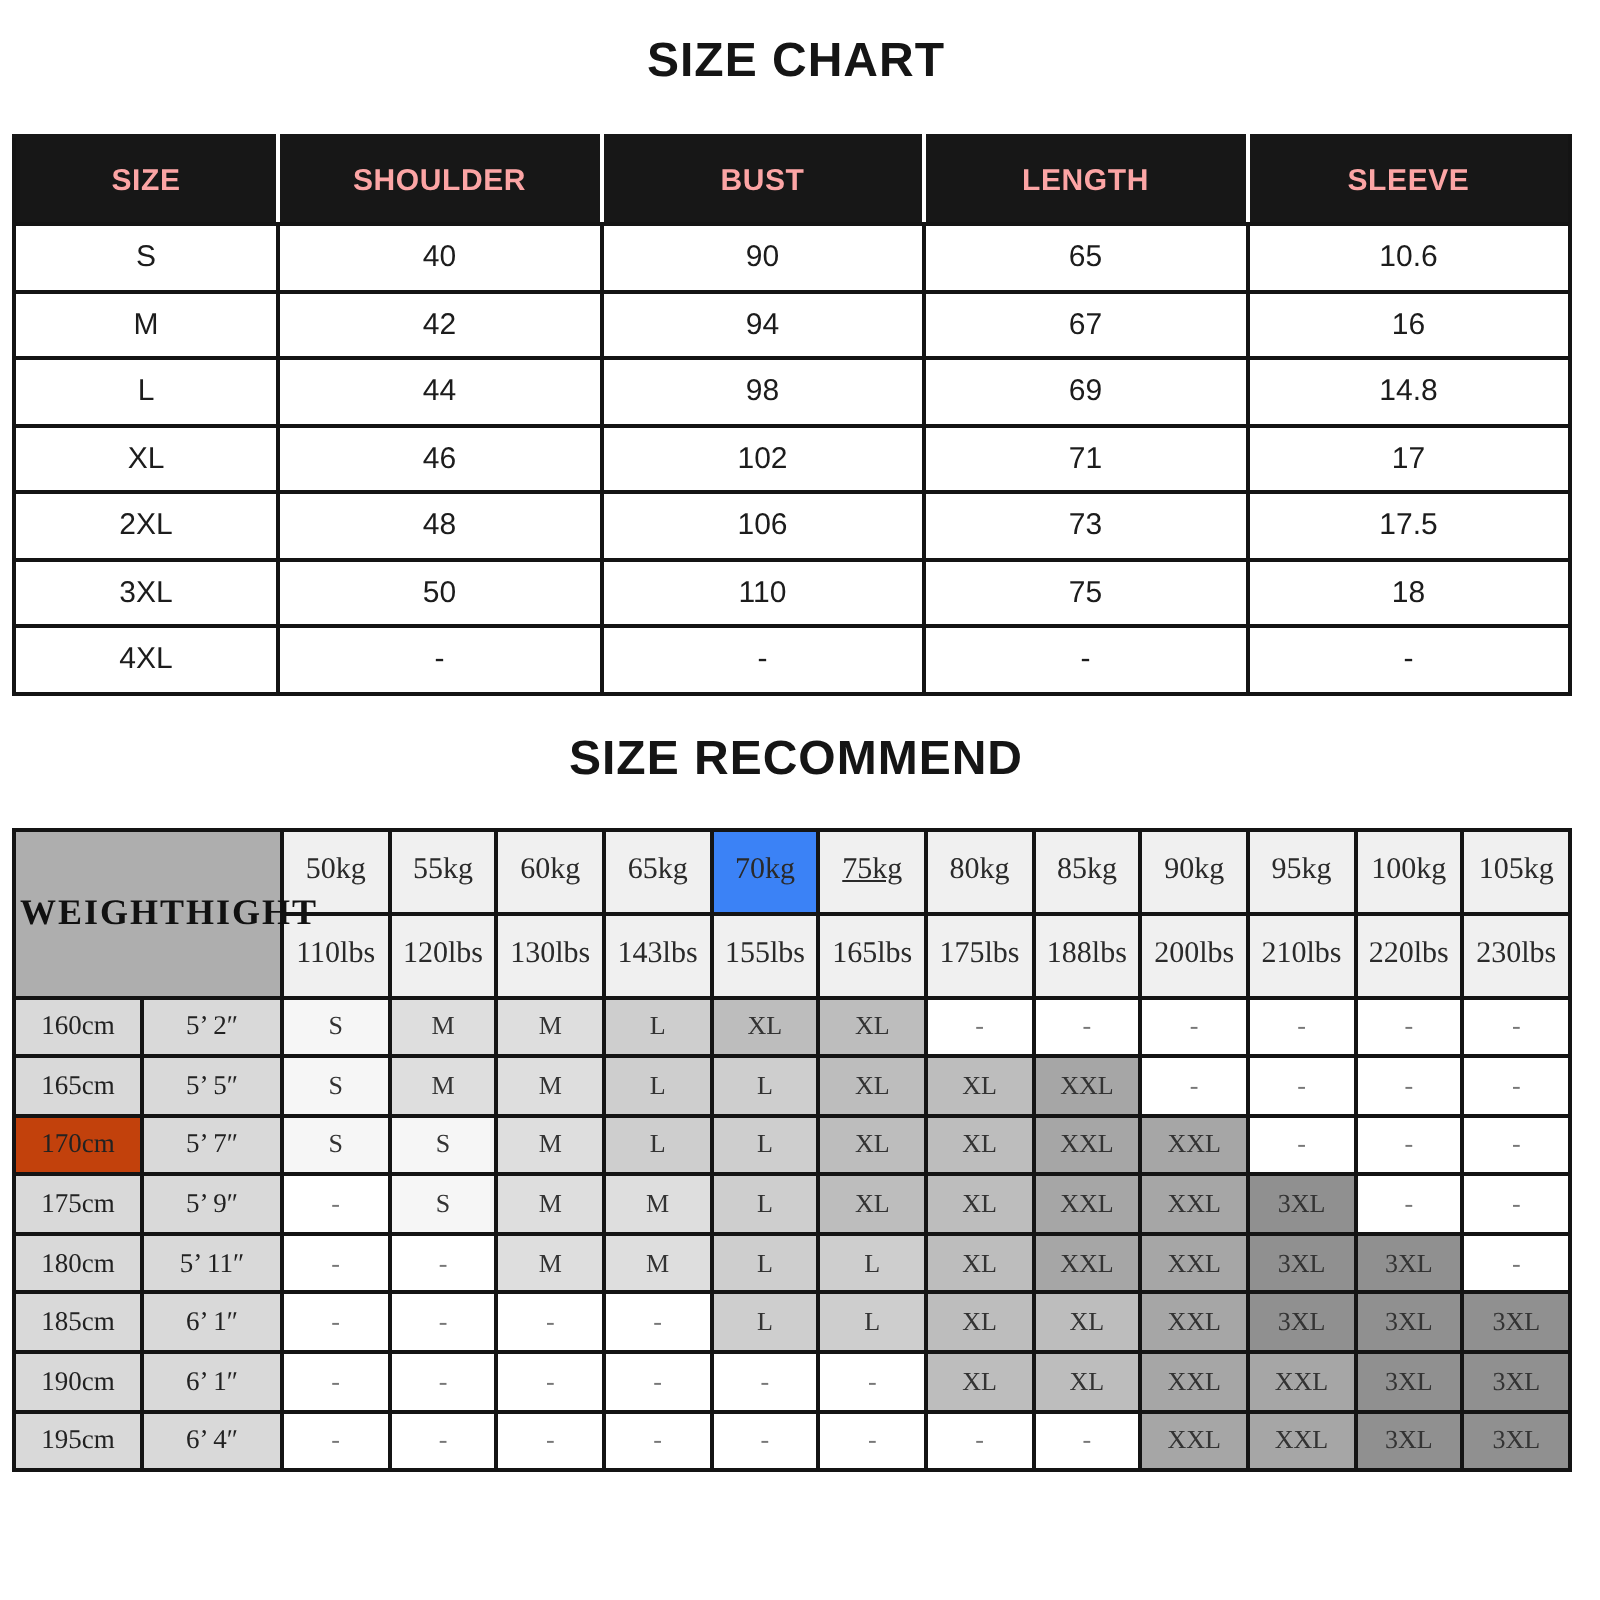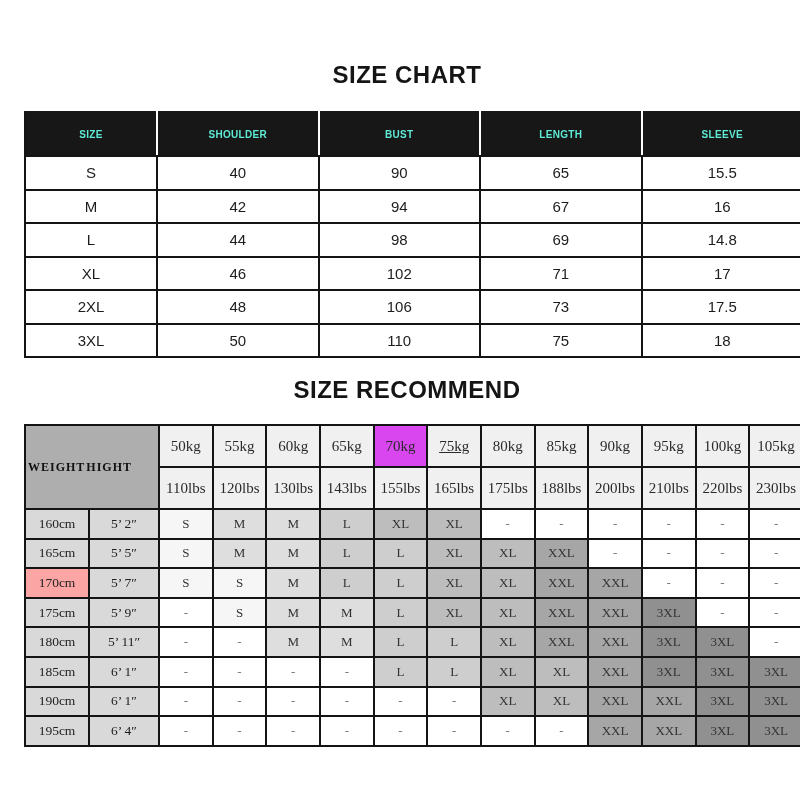--- a/index.html
+++ b/index.html
@@ -1,43 +1,43 @@
 <!DOCTYPE html>
 <html><head>
 <meta charset="utf-8">
 <style>
   html, body { margin: 0; padding: 0; background: #ffffff; }
   body {
     width: 800px; height: 800px; overflow: hidden;
     font-family: "Liberation Sans", sans-serif;
     color: #111;
   }
-  .page { padding: 12px 10px 0 24px; margin-top: 44px; }
+  .page { padding: 12px 10px 0 6px; }
 
   .title {
     text-align: center;
     font-size: 24px;
     font-weight: bold;
     letter-spacing: 0.5px;
     color: #151515;
     margin: 0;
     line-height: 30px;
     font-family: "Liberation Sans", sans-serif;
   }
   .title-top { margin: 4px 0 21px 0; }
   .title-mid { margin: 17px 0 19px 0; }
 
   
   table { border-collapse: collapse; table-layout: fixed; width: 780px; }
 
   .t1 { border: 2px solid #141414; }
   .t1 thead th {
     background: #171717;
-    color: #5eead4;
-    font-size: 10px;
+    color: #fca5a5;
+    font-size: 15px;
     font-weight: 600;
     height: 40px;
     border: 2px solid #ffffff;
     border-top-color: #171717;
     border-bottom-color: #141414;
     letter-spacing: 0.3px;
   }
   .t1 thead th:first-child { border-left-color: #141414; }
   .t1 thead th:last-child  { border-right-color: #141414; }
   .t1 tbody td, .t1 tbody th {
@@ -57,21 +57,21 @@
     border: 2px solid #141414;
     text-align: center;
     padding: 0;
     font-weight: normal;
   }
   .t2 .hdr-kg  { height: 40px; font-size: 15px; color: #2a2a2a; }
   .t2 .hdr-lbs { height: 40px; font-size: 15px; color: #2a2a2a; }
   .t2 .corner {
     vertical-align: middle;
     font-weight: bold;
-    font-size: 12px;
+    font-size: 18px;
     letter-spacing: 1px;
   }
   .t2 .corner .corner-inner {
     display: flex;
     justify-content: space-between;
     padding: 0 26px 0 2px;
   }
   .t2 tbody th { font-size: 13.5px; color: #222; height: 27.6px; }
   .t2 tbody td { font-size: 13px; color: #333; height: 27.6px; }
   .t2 td.dash { color: #777; }
@@ -99,21 +99,21 @@
           <th>LENGTH</th>
           <th>SLEEVE</th>
         </tr>
       </thead>
     <tbody>
         <tr>
           <td>S</td>
           <td>40</td>
           <td>90</td>
           <td>65</td>
-          <td>15.5</td>
+          <td>10.6</td>
         </tr>
         <tr>
           <td>M</td>
           <td>42</td>
           <td>94</td>
           <td>67</td>
           <td>16</td>
         </tr>
         <tr>
           <td>L</td>
@@ -135,20 +135,27 @@
           <td>106</td>
           <td>73</td>
           <td>17.5</td>
         </tr>
         <tr>
           <td>3XL</td>
           <td>50</td>
           <td>110</td>
           <td>75</td>
           <td>18</td>
+        </tr>
+        <tr>
+          <td>4XL</td>
+          <td>-</td>
+          <td>-</td>
+          <td>-</td>
+          <td>-</td>
         </tr>
       </tbody>
   </table>
 
   <h1 class="title title-mid">SIZE RECOMMEND</h1>
 
   <table class="t2" id="size-recommend-table">
     <colgroup>
       <col style="width:64px">
       <col style="width:70px">
@@ -170,21 +177,21 @@
           <th class="corner" rowspan="2" colspan="2" style="background: rgb(174, 174, 174);">
             <div class="corner-inner">
               <span>WEIGHT</span>
               <span>HIGHT</span>
             </div>
           </th>
           <th class="hdr-kg" style="background: rgb(240, 240, 240);">50kg</th>
           <th class="hdr-kg" style="background: rgb(240, 240, 240);">55kg</th>
           <th class="hdr-kg" style="background: rgb(240, 240, 240);">60kg</th>
           <th class="hdr-kg" style="background: rgb(240, 240, 240);">65kg</th>
-          <th class="hdr-kg" style="background: #d946ef; text-align: center;">70kg</th>
+          <th class="hdr-kg" style="background: #3b82f6; text-align: center;">70kg</th>
           <th class="hdr-kg" style="background: rgb(240, 240, 240); text-decoration: underline;">75kg</th>
           <th class="hdr-kg" style="background: rgb(240, 240, 240);">80kg</th>
           <th class="hdr-kg" style="background: rgb(240, 240, 240);">85kg</th>
           <th class="hdr-kg" style="background: rgb(240, 240, 240);">90kg</th>
           <th class="hdr-kg" style="background: rgb(240, 240, 240);">95kg</th>
           <th class="hdr-kg" style="background: rgb(240, 240, 240);">100kg</th>
           <th class="hdr-kg" style="background: rgb(240, 240, 240);">105kg</th>
         </tr>
         <tr>
           <th class="hdr-lbs" style="background: rgb(240, 240, 240);">110lbs</th>
@@ -228,21 +235,21 @@
           <td style="background: rgb(206, 206, 206);">L</td>
           <td style="background: rgb(189, 189, 189);">XL</td>
           <td style="background: rgb(189, 189, 189);">XL</td>
           <td style="background: rgb(166, 166, 166);">XXL</td>
           <td class="dash" style="background: rgb(255, 255, 255);">-</td>
           <td class="dash" style="background: rgb(255, 255, 255);">-</td>
           <td class="dash" style="background: rgb(255, 255, 255);">-</td>
           <td class="dash" style="background: rgb(255, 255, 255);">-</td>
         </tr>
         <tr>
-          <th style="background: #fca5a5; text-align: center;">170cm</th>
+          <th style="background: #c2410c; text-align: center;">170cm</th>
           <th style="background: rgb(217, 217, 217);">5’ 7″</th>
           <td style="background: rgb(246, 246, 246);">S</td>
           <td style="background: rgb(246, 246, 246);">S</td>
           <td style="background: rgb(222, 222, 222);">M</td>
           <td style="background: rgb(206, 206, 206);">L</td>
           <td style="background: rgb(206, 206, 206);">L</td>
           <td style="background: rgb(189, 189, 189);">XL</td>
           <td style="background: rgb(189, 189, 189);">XL</td>
           <td style="background: rgb(166, 166, 166);">XXL</td>
           <td style="background: rgb(166, 166, 166);">XXL</td>

